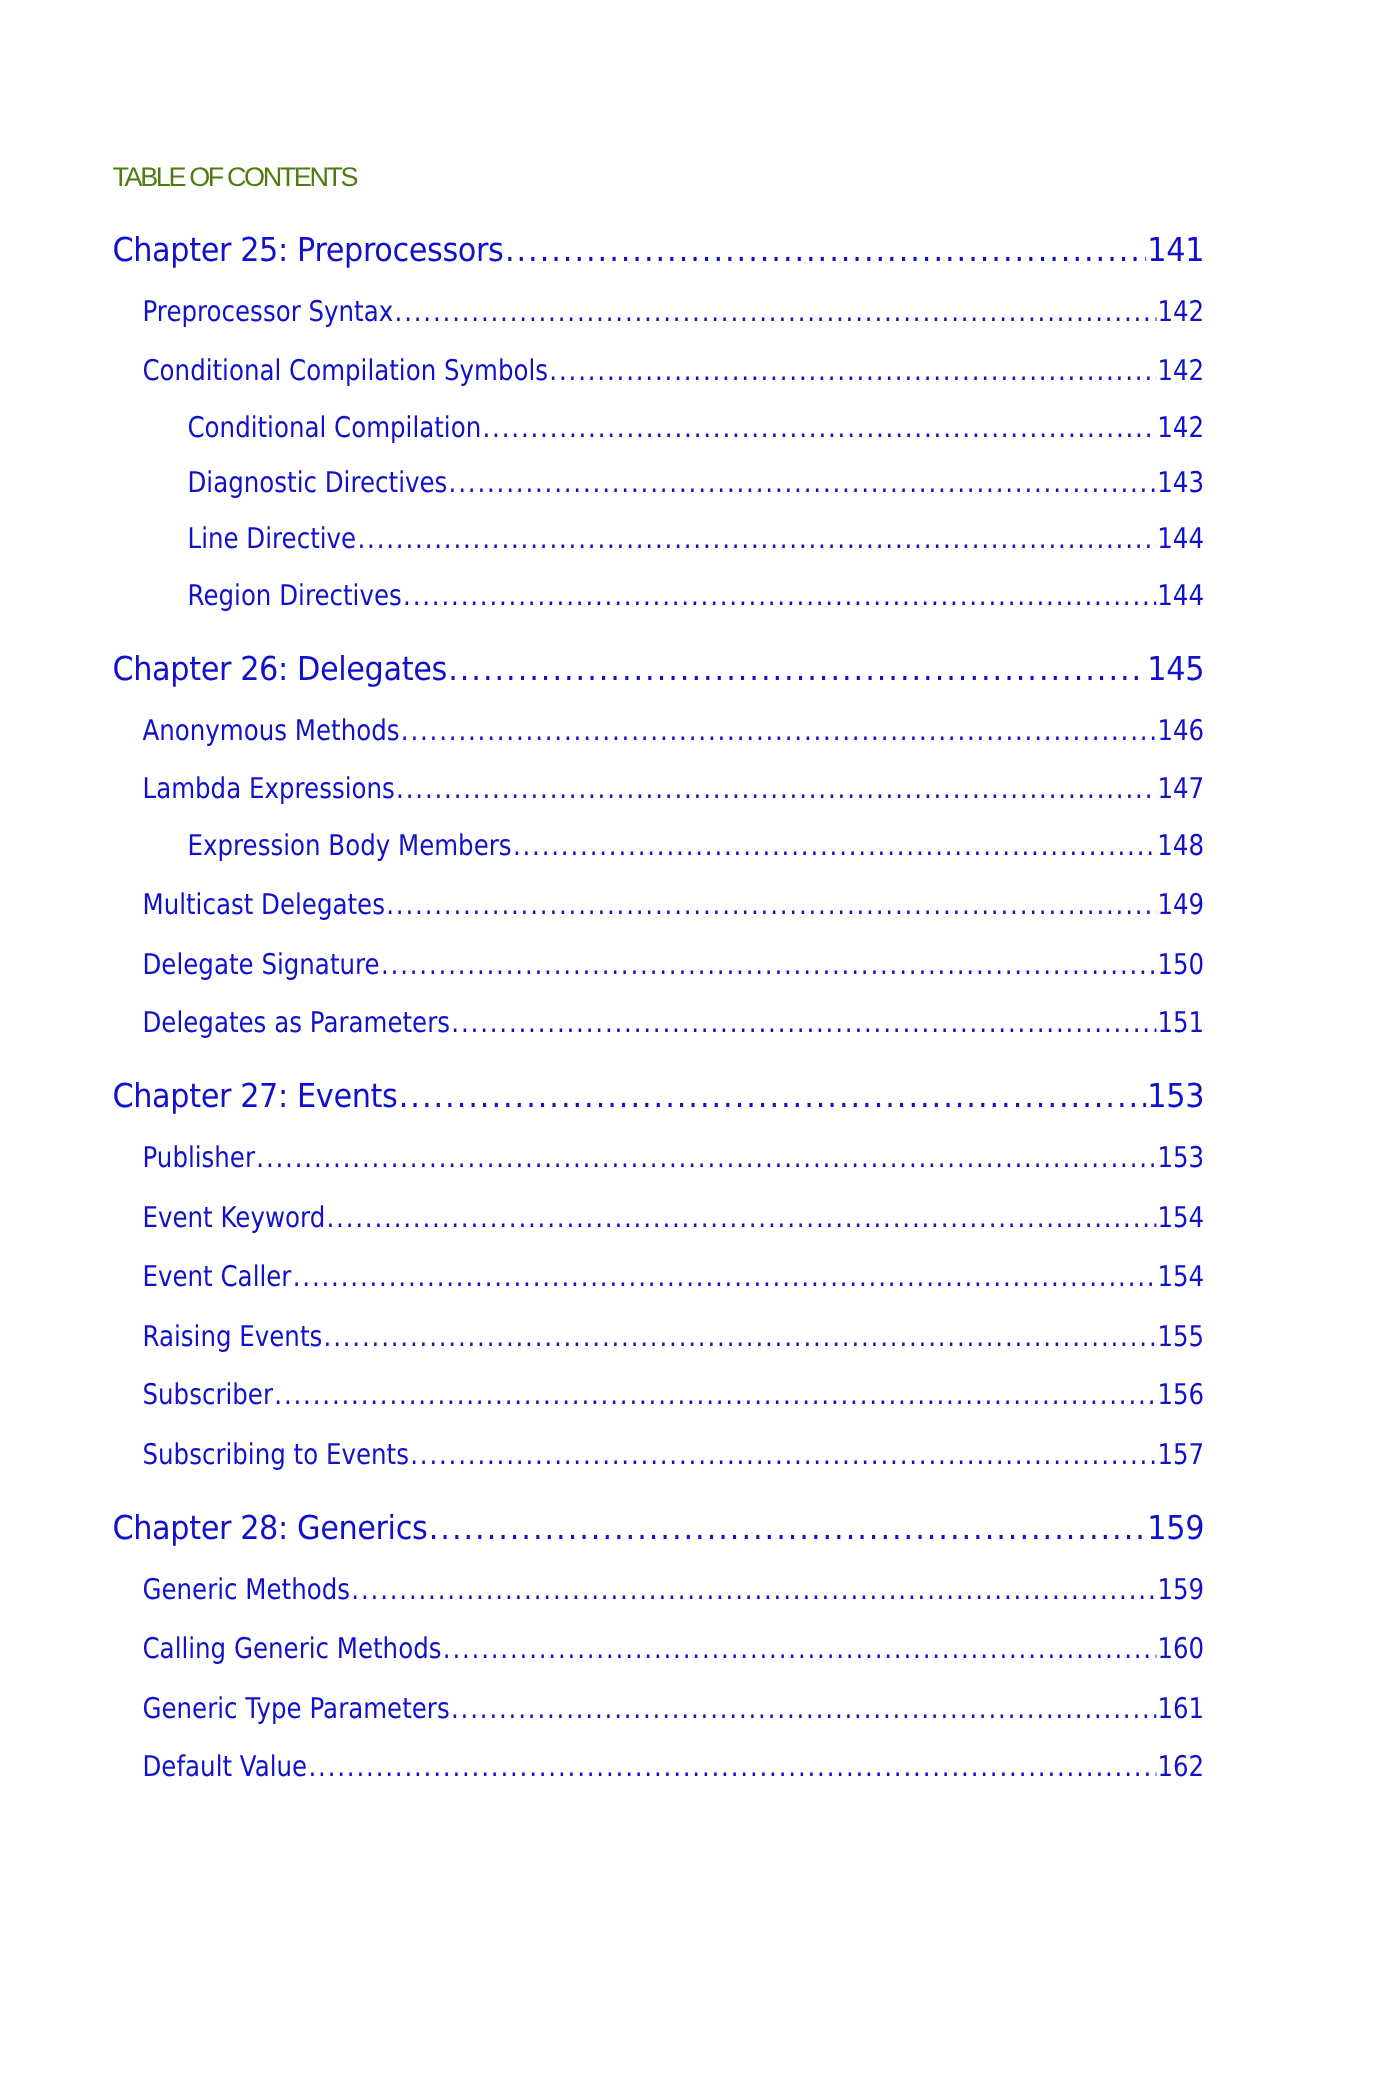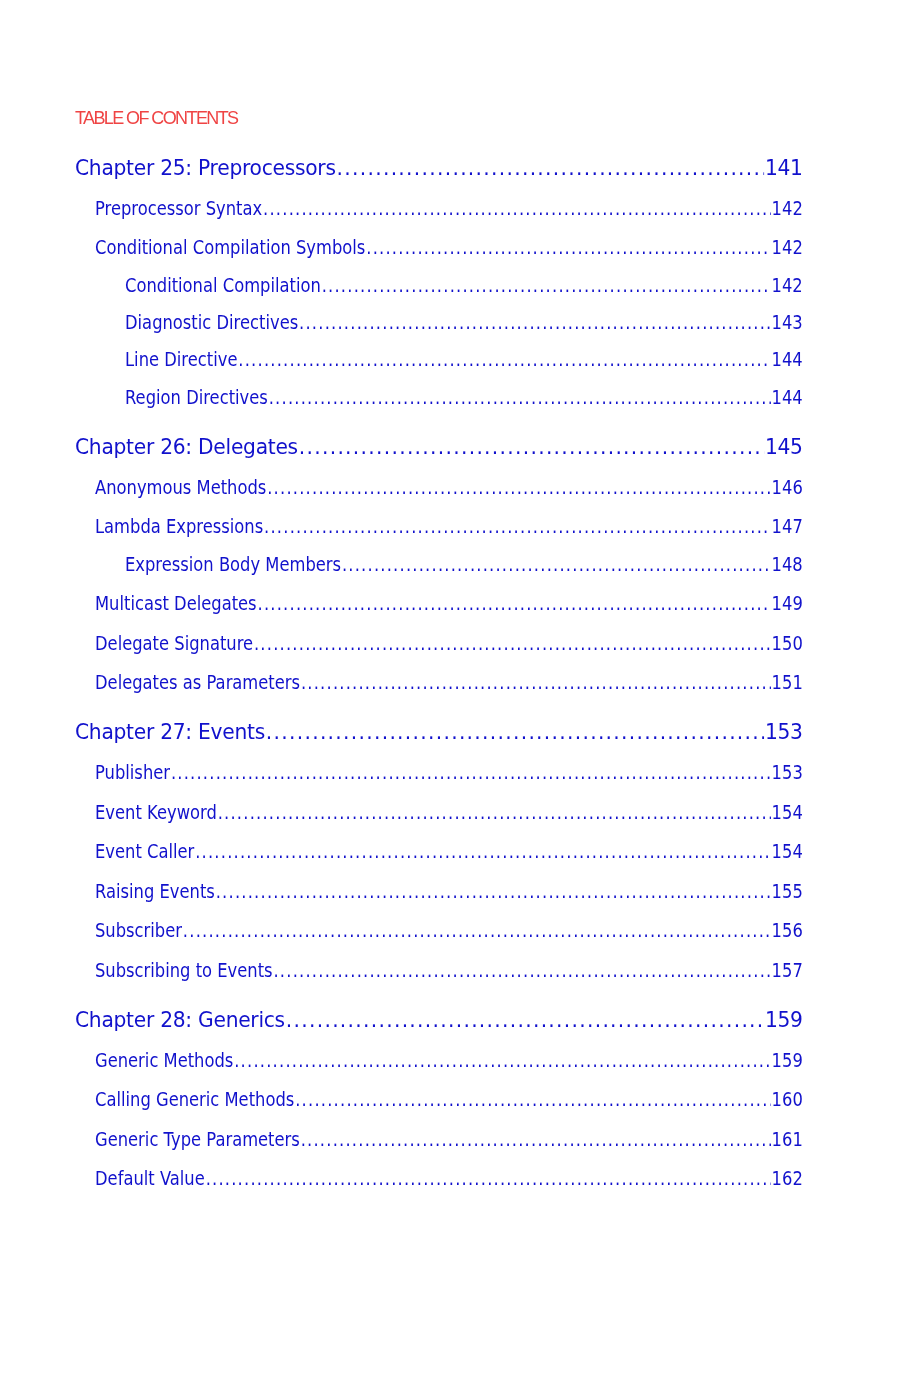--- a/index.html
+++ b/index.html
@@ -19,21 +19,21 @@
       top: 0;
       width: 728px;
     }
     .toc-heading {
       position: absolute;
       left: 0;
       top: 108px;
       font-family: "Liberation Sans", sans-serif;
       font-size: 18px;
       letter-spacing: -1.6px;
-      color: #ef4444;
+      color: #4d7c0f;
       white-space: nowrap;
     }
     .toc-entry {
       position: absolute;
       display: flex;
       align-items: baseline;
       font-family: "DejaVu Sans", sans-serif;
       color: #1111cc;
       white-space: nowrap;
       overflow: hidden;

